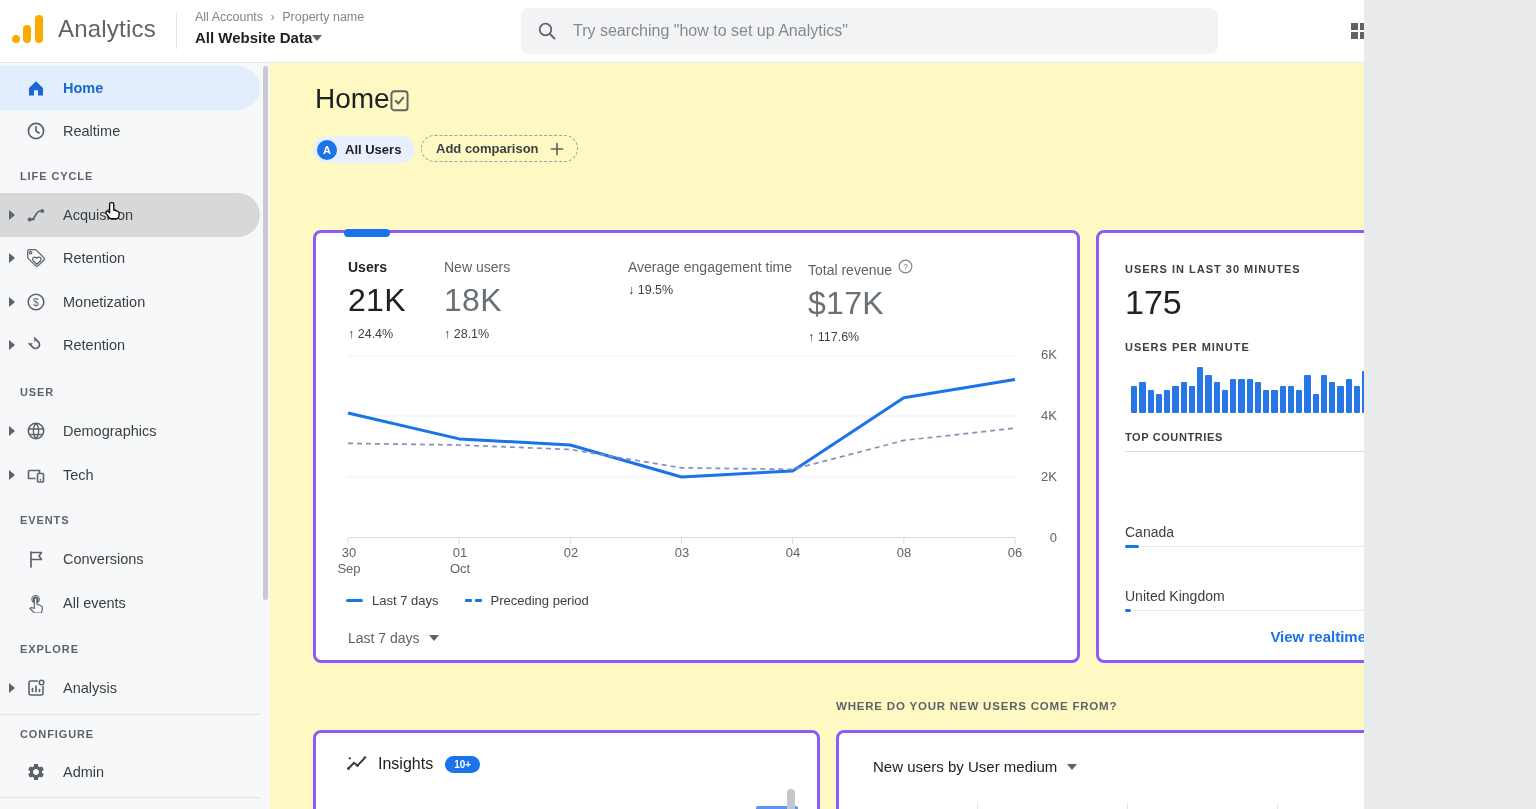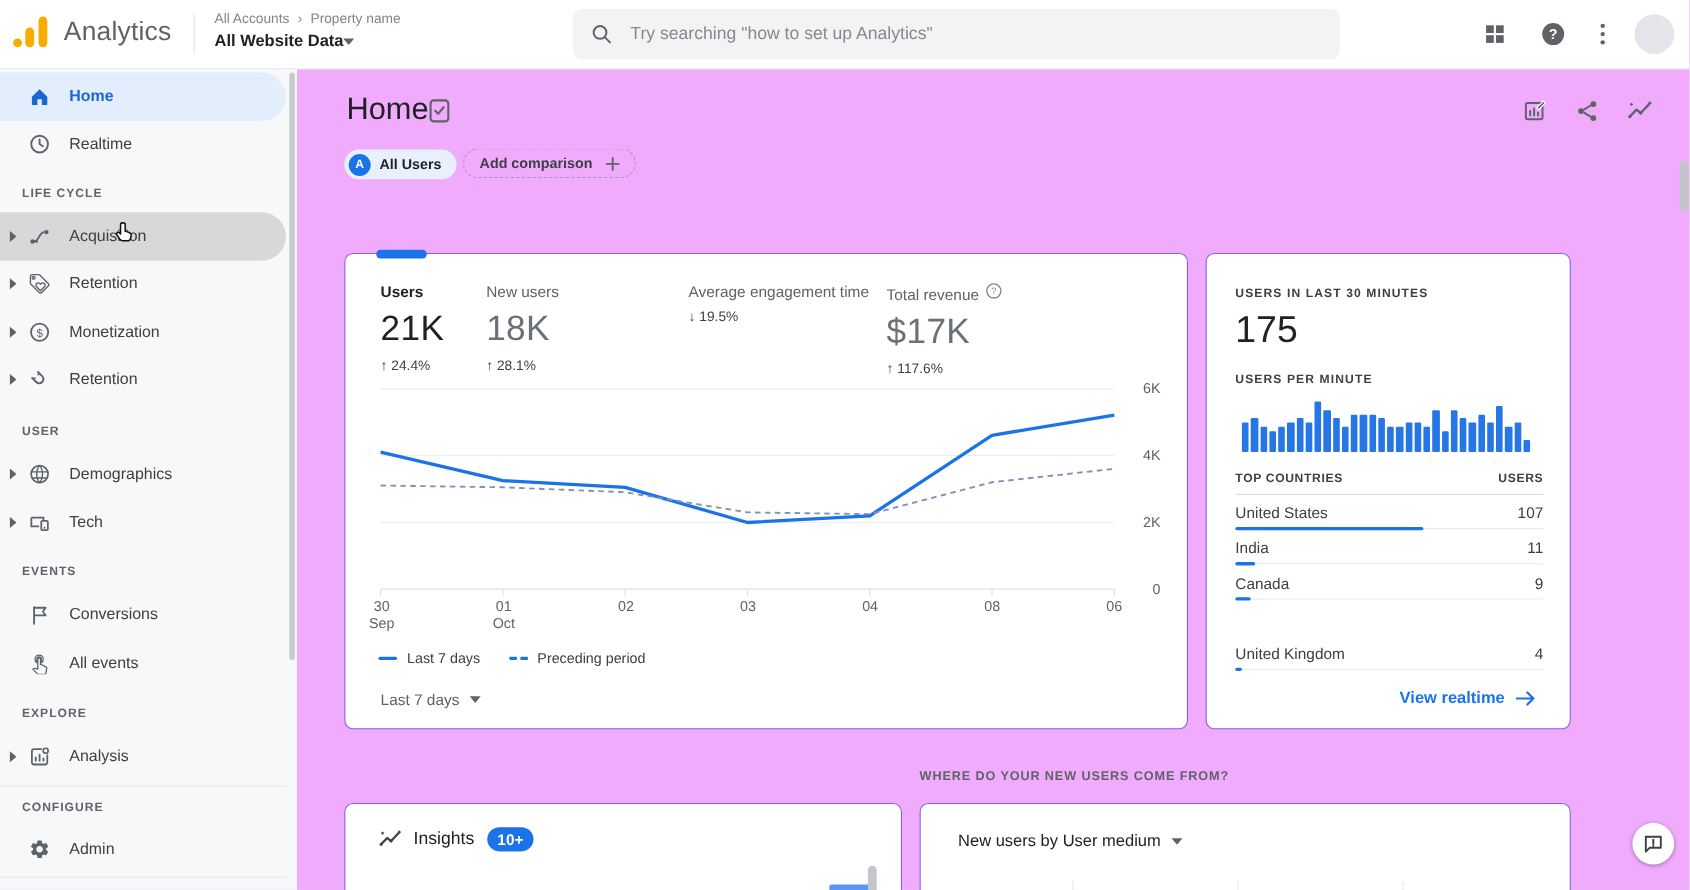--- a/index.html
+++ b/index.html
@@ -1,16 +1,16 @@
 <!DOCTYPE html>
 <html><head>
 <meta charset="utf-8">
 <style>
   html,body{margin:0;padding:0;background:#e9ebec;font-family:"Liberation Sans",sans-serif;-webkit-font-smoothing:antialiased;}
-  .stage{position:relative;width:1536px;height:809px;overflow:hidden;background:#f0abfc;}
+  .stage{position:relative;width:1364px;height:809px;overflow:hidden;background:#fef9c3;}
   svg{display:block}
   
   .topbar{position:absolute;left:0;top:0;width:1536px;height:62px;background:#fff;border-bottom:1px solid #e6e8ea;z-index:6;}
   .brand{position:absolute;left:10px;top:12px;display:flex;align-items:center;gap:12px;}
   .brand-name{font-size:24px;color:#5f6368;letter-spacing:.2px;}
   .tb-divider{position:absolute;left:176px;top:13px;width:1px;height:36px;background:#e0e2e4;}
   .breadcrumb{position:absolute;left:195px;top:10px;font-size:12.5px;color:#80868b;}
   .breadcrumb span{margin-right:4px;}
   .prop-select{position:absolute;left:195px;top:29px;font-size:15px;font-weight:bold;color:#202124;display:flex;align-items:center;cursor:pointer;}
   .caret-down{width:0;height:0;border-left:5px solid transparent;border-right:5px solid transparent;border-top:6px solid #5f6368;display:inline-block;}
@@ -31,21 +31,21 @@
   .sb-scroll{position:absolute;left:263px;top:4px;width:5px;height:534px;border-radius:3px;background:#c8cbce;}
   
   .page-title{position:absolute;left:315px;top:83px;font-size:28px;color:#202124;}
   .title-icon{position:absolute;left:388px;top:89px;}
   .report-actions{position:absolute;left:1380px;top:85px;display:flex;gap:17px;}
   .chip-allusers{position:absolute;left:313px;top:136px;height:27px;background:#e8f0fe;border:none;border-radius:14px;display:flex;align-items:center;gap:8px;padding:0 14px 0 4px;cursor:pointer;}
   .chip-a{width:20px;height:20px;border-radius:50%;background:#1a73e8;color:#fff;font-size:11px;font-weight:bold;display:flex;align-items:center;justify-content:center;}
   .chip-allusers span.lbl{font-size:13px;color:#202124;font-weight:bold;}
   .chip-addcomp{position:absolute;left:421px;top:135px;height:27px;background:transparent;border:1px dashed #9aa0a6;border-radius:15px;display:flex;align-items:center;gap:10px;padding:0 12px 0 14px;cursor:pointer;font-size:13px;color:#3c4043;font-weight:bold;}
   
-  .card{position:absolute;background:#fff;border:1px solid #8b5cf6;border-radius:8px;box-sizing:border-box;}
+  .card{position:absolute;background:#fff;border:3px solid #8b5cf6;border-radius:8px;box-sizing:border-box;}
   .card-overview{left:313px;top:230px;width:767px;height:433px;}
   .tab-indicator{position:absolute;left:28px;top:-4px;width:46px;height:8px;border-radius:4px;background:#1a73e8;}
   .metric{position:absolute;top:26px;cursor:pointer;}
   .metric .m-label{font-size:14px;color:#5f6368;}
   .metric .m-value{font-size:32px;color:#697076;margin-top:7px;letter-spacing:.3px;}
   .metric.primary .m-label{color:#202124;font-weight:bold;}
   .metric.primary .m-value{color:#202124;}
   .metric .m-delta{font-size:12.5px;color:#3c4043;margin-top:8px;}
   .m-help{display:inline-block;vertical-align:1px;margin-left:6px;}
   .plot{position:absolute;left:32px;top:122px;width:667px;height:183px;overflow:visible;}
@@ -70,21 +70,21 @@
   .cty-name{position:absolute;left:0;top:5px;font-size:14px;color:#3c4043;}
   .cty-val{position:absolute;right:0;top:5px;font-size:14px;color:#3c4043;}
   .cty-prog{position:absolute;left:0;top:26px;width:100%;height:3px;}
   .cty-track{position:absolute;left:0;top:1px;width:100%;height:1px;background:#e8eaed;}
   .cty-fill{position:absolute;left:0;top:0;height:3px;background:#1a73e8;border-radius:2px;}
   .rt-link{position:absolute;right:24px;top:394px;display:flex;align-items:center;gap:9px;background:none;border:none;cursor:pointer;font-size:15px;font-weight:bold;color:#1a73e8;}
   
   .card-insights{left:313px;top:730px;width:507px;height:95px;}
   .ins-row{position:absolute;left:30px;top:21px;display:flex;align-items:center;gap:10px;}
   .ins-label{font-size:16px;color:#202124;}
-  .ins-badge{background:#1a73e8;color:#fff;font-size:14px;font-weight:bold;border-radius:11px;padding:3px 9px;margin-left:2px;}
+  .ins-badge{background:#1a73e8;color:#fff;font-size:10px;font-weight:bold;border-radius:11px;padding:3px 9px;margin-left:2px;}
   .ins-frag{position:absolute;left:440px;top:73px;width:42px;height:22px;background:#5b95f5;border-radius:2px;}
   .ins-scroll{position:absolute;right:22px;top:56px;width:8px;height:38px;border-radius:4px;background:#c3c7cb;}
   .section-header{position:absolute;left:836px;top:700px;font-size:11.5px;font-weight:bold;letter-spacing:.8px;color:#5f6368;}
   .card-newusers{left:836px;top:730px;width:592px;height:95px;}
   .nu-select{position:absolute;left:28px;top:24px;display:flex;align-items:center;gap:10px;font-size:15px;color:#202124;background:none;border:none;cursor:pointer;}
   .nu-col{position:absolute;top:70px;bottom:0;width:1px;background:#e4e6e8;}
   
   .feedback-btn{position:absolute;left:1484px;top:748px;width:38px;height:38px;border-radius:50%;background:#fff;border:none;box-shadow:0 1px 4px rgba(0,0,0,.35);cursor:pointer;display:flex;align-items:center;justify-content:center;}
   .page-scroll{position:absolute;left:1527px;top:146px;width:8px;height:46px;border-radius:4px;background:#c1c5c9;}
   .cursor-hand{position:absolute;left:103px;top:200px;z-index:9;pointer-events:none;}
@@ -445,36 +445,20 @@
         <div class="rt-bar" style="height: 58.3333%;"></div>
         <div class="rt-bar" style="height: 25%;"></div>
       </div>
 
     <div class="rt-head">
       <span>TOP COUNTRIES</span>
       <span>USERS</span>
     </div>
     <div class="rt-head-div"></div>
 
-    <div class="cty-row" style="top:222px">
-      <span class="cty-name">United States</span>
-      <span class="cty-val">107</span>
-      <span class="cty-prog">
-          <span class="cty-track"></span>
-          <span class="cty-fill" style="width: 61.1429%;"></span>
-        </span>
-    </div>
-    <div class="cty-row" style="top:254px">
-      <span class="cty-name">India</span>
-      <span class="cty-val">11</span>
-      <span class="cty-prog">
-          <span class="cty-track"></span>
-          <span class="cty-fill" style="width: 6.28571%;"></span>
-        </span>
-    </div>
     <div class="cty-row" style="top:286px">
       <span class="cty-name">Canada</span>
       <span class="cty-val">9</span>
       <span class="cty-prog">
           <span class="cty-track"></span>
           <span class="cty-fill" style="width: 5.14286%;"></span>
         </span>
     </div>
     <div class="cty-row" style="top:350px">
       <span class="cty-name">United Kingdom</span>

